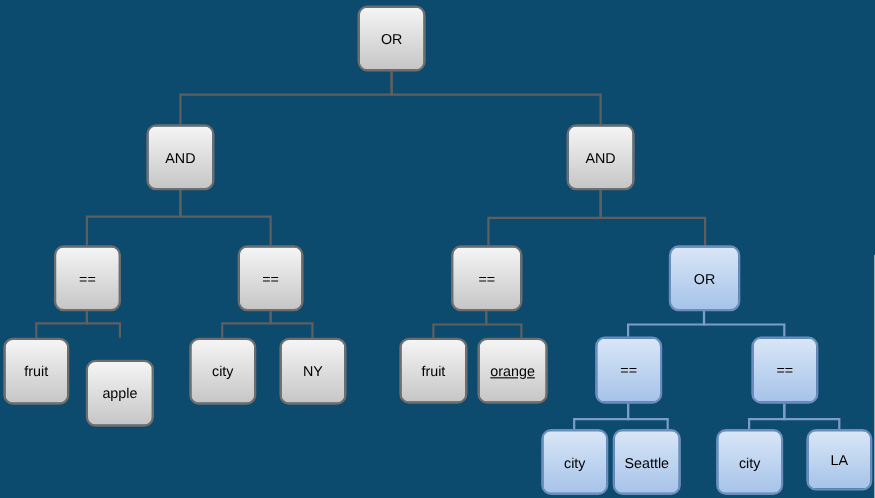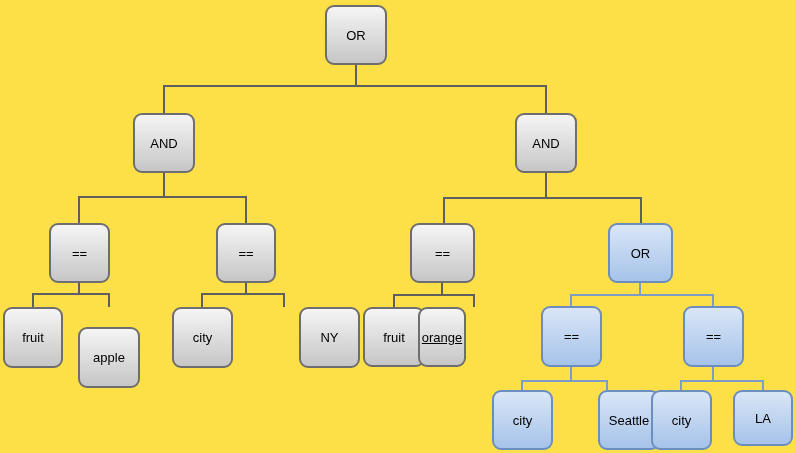--- a/index.html
+++ b/index.html
@@ -1,20 +1,20 @@
 <!DOCTYPE html>
 <html><head>
 <meta charset="utf-8">
 <style>
   html, body { margin: 0; padding: 0; background: #ffffff; }
   .canvas {
     position: relative;
     width: 795px;
     height: 453px;
-    background: #fde047;
+    background: #0c4a6e;
     font-family: "Liberation Sans", sans-serif;
     overflow: hidden;
   }
   .edges { position: absolute; left: 0; top: 0; width: 795px; height: 453px; }
   .edges polyline { fill: none; stroke-width: 2; }
   .edge-gray { stroke: #5f5f5f; }
   .edge-blue { stroke: #7d9dc9; }
   .node {
     position: absolute;
     box-sizing: border-box;
@@ -85,39 +85,39 @@
     </div>
   <div class="node gray" style="left:3px;   top:307px; width:60px; height:61px;">
       <span>fruit</span>
     </div>
   <div class="node gray" style="left:78px;  top:307px; width:62px; height:61px;margin-top:20px;">
       <span>apple</span>
     </div>
   <div class="node gray" style="left:172px; top:307px; width:61px; height:61px;">
       <span>city</span>
     </div>
-  <div class="node gray" style="left:254px; top:307px; width:61px; height:61px;margin-left:45px;">
+  <div class="node gray" style="left:254px; top:307px; width:61px; height:61px;">
       <span>NY</span>
     </div>
   <div class="node gray" style="left:363px; top:307px; width:62px; height:60px;">
       <span>fruit</span>
     </div>
-  <div class="node gray" style="left:418px; top:307px; width:48px; height:60px;text-decoration:underline;">
+  <div class="node gray" style="left:434px; top:307px; width:64px; height:60px;text-decoration:underline;">
       <span>orange</span>
     </div>
   <div class="node blue" style="left:541px; top:306px; width:61px; height:61px;">
       <span>==</span>
     </div>
   <div class="node blue" style="left:683px; top:306px; width:61px; height:61px;">
       <span>==</span>
     </div>
   <div class="node blue" style="left:492px; top:390px; width:61px; height:60px;">
       <span>city</span>
     </div>
-  <div class="node blue" style="left:598px; top:390px; width:62px; height:60px;text-align:center;">
+  <div class="node blue" style="left:557px; top:390px; width:62px; height:60px;text-align:center;">
       <span>Seattle</span>
     </div>
   <div class="node blue" style="left:651px; top:390px; width:61px; height:60px;">
       <span>city</span>
     </div>
   <div class="node blue" style="left:733px; top:390px; width:60px; height:56px;">
       <span>LA</span>
     </div>
 
 </div>

